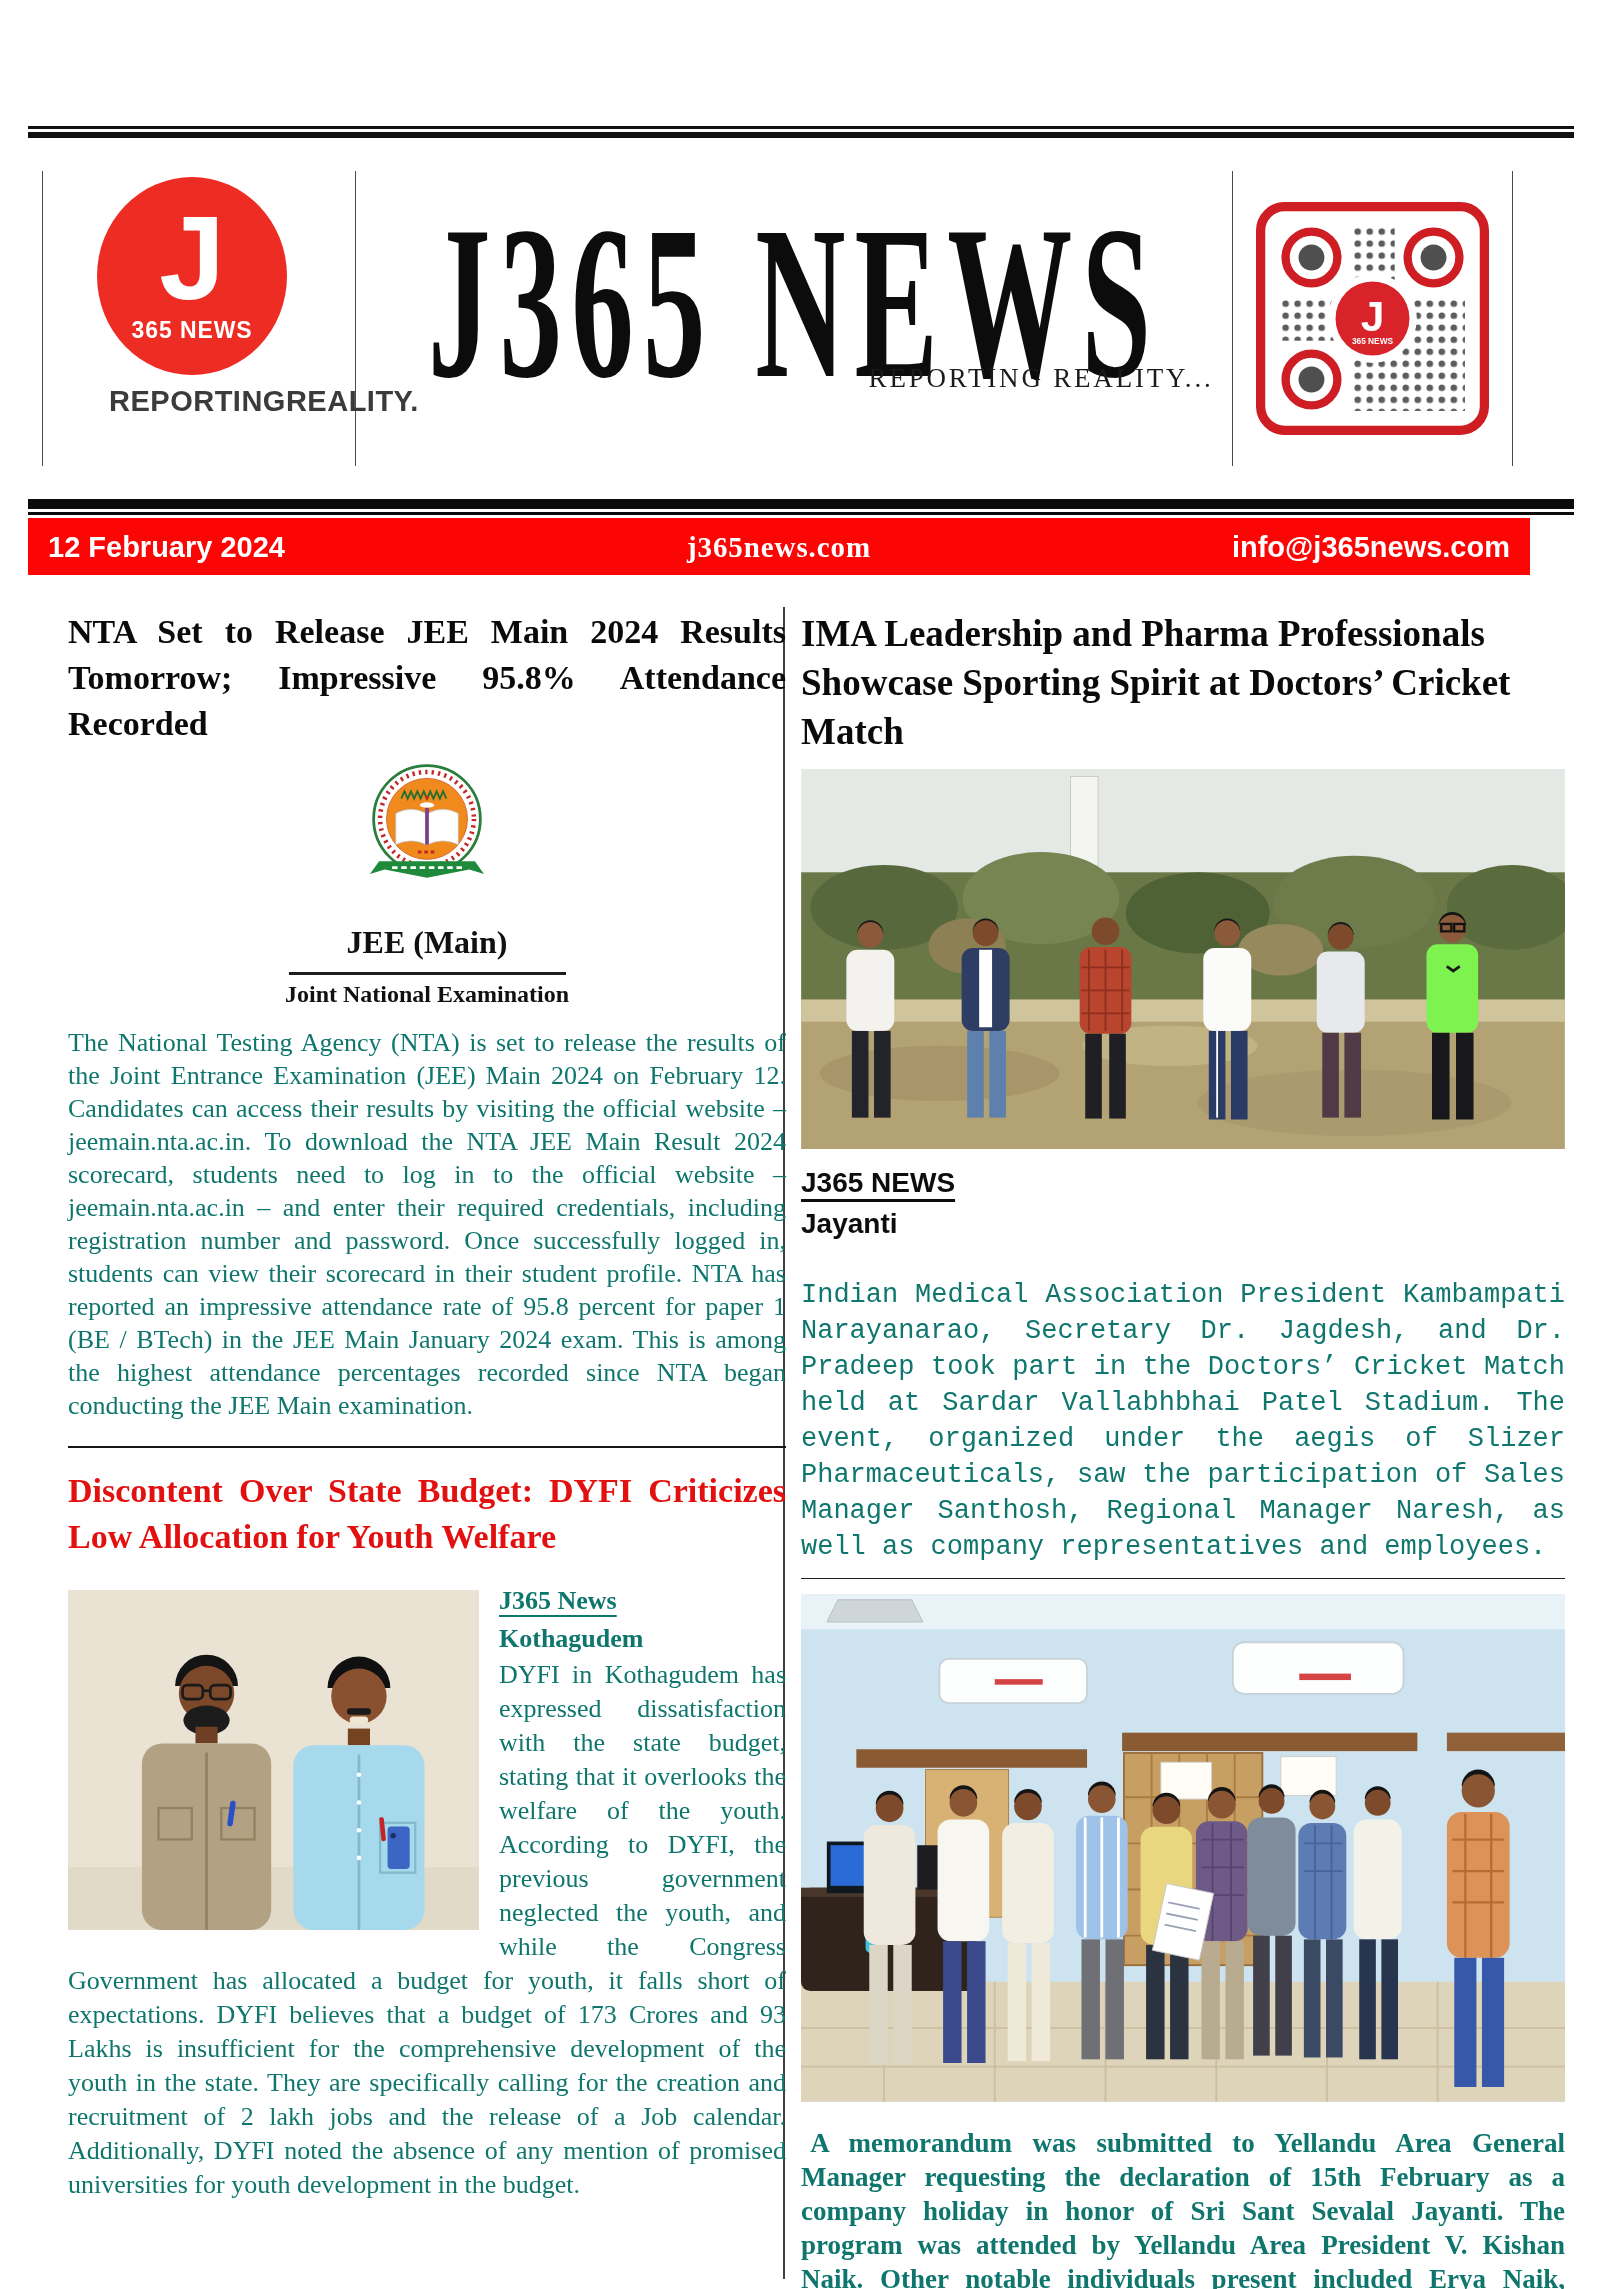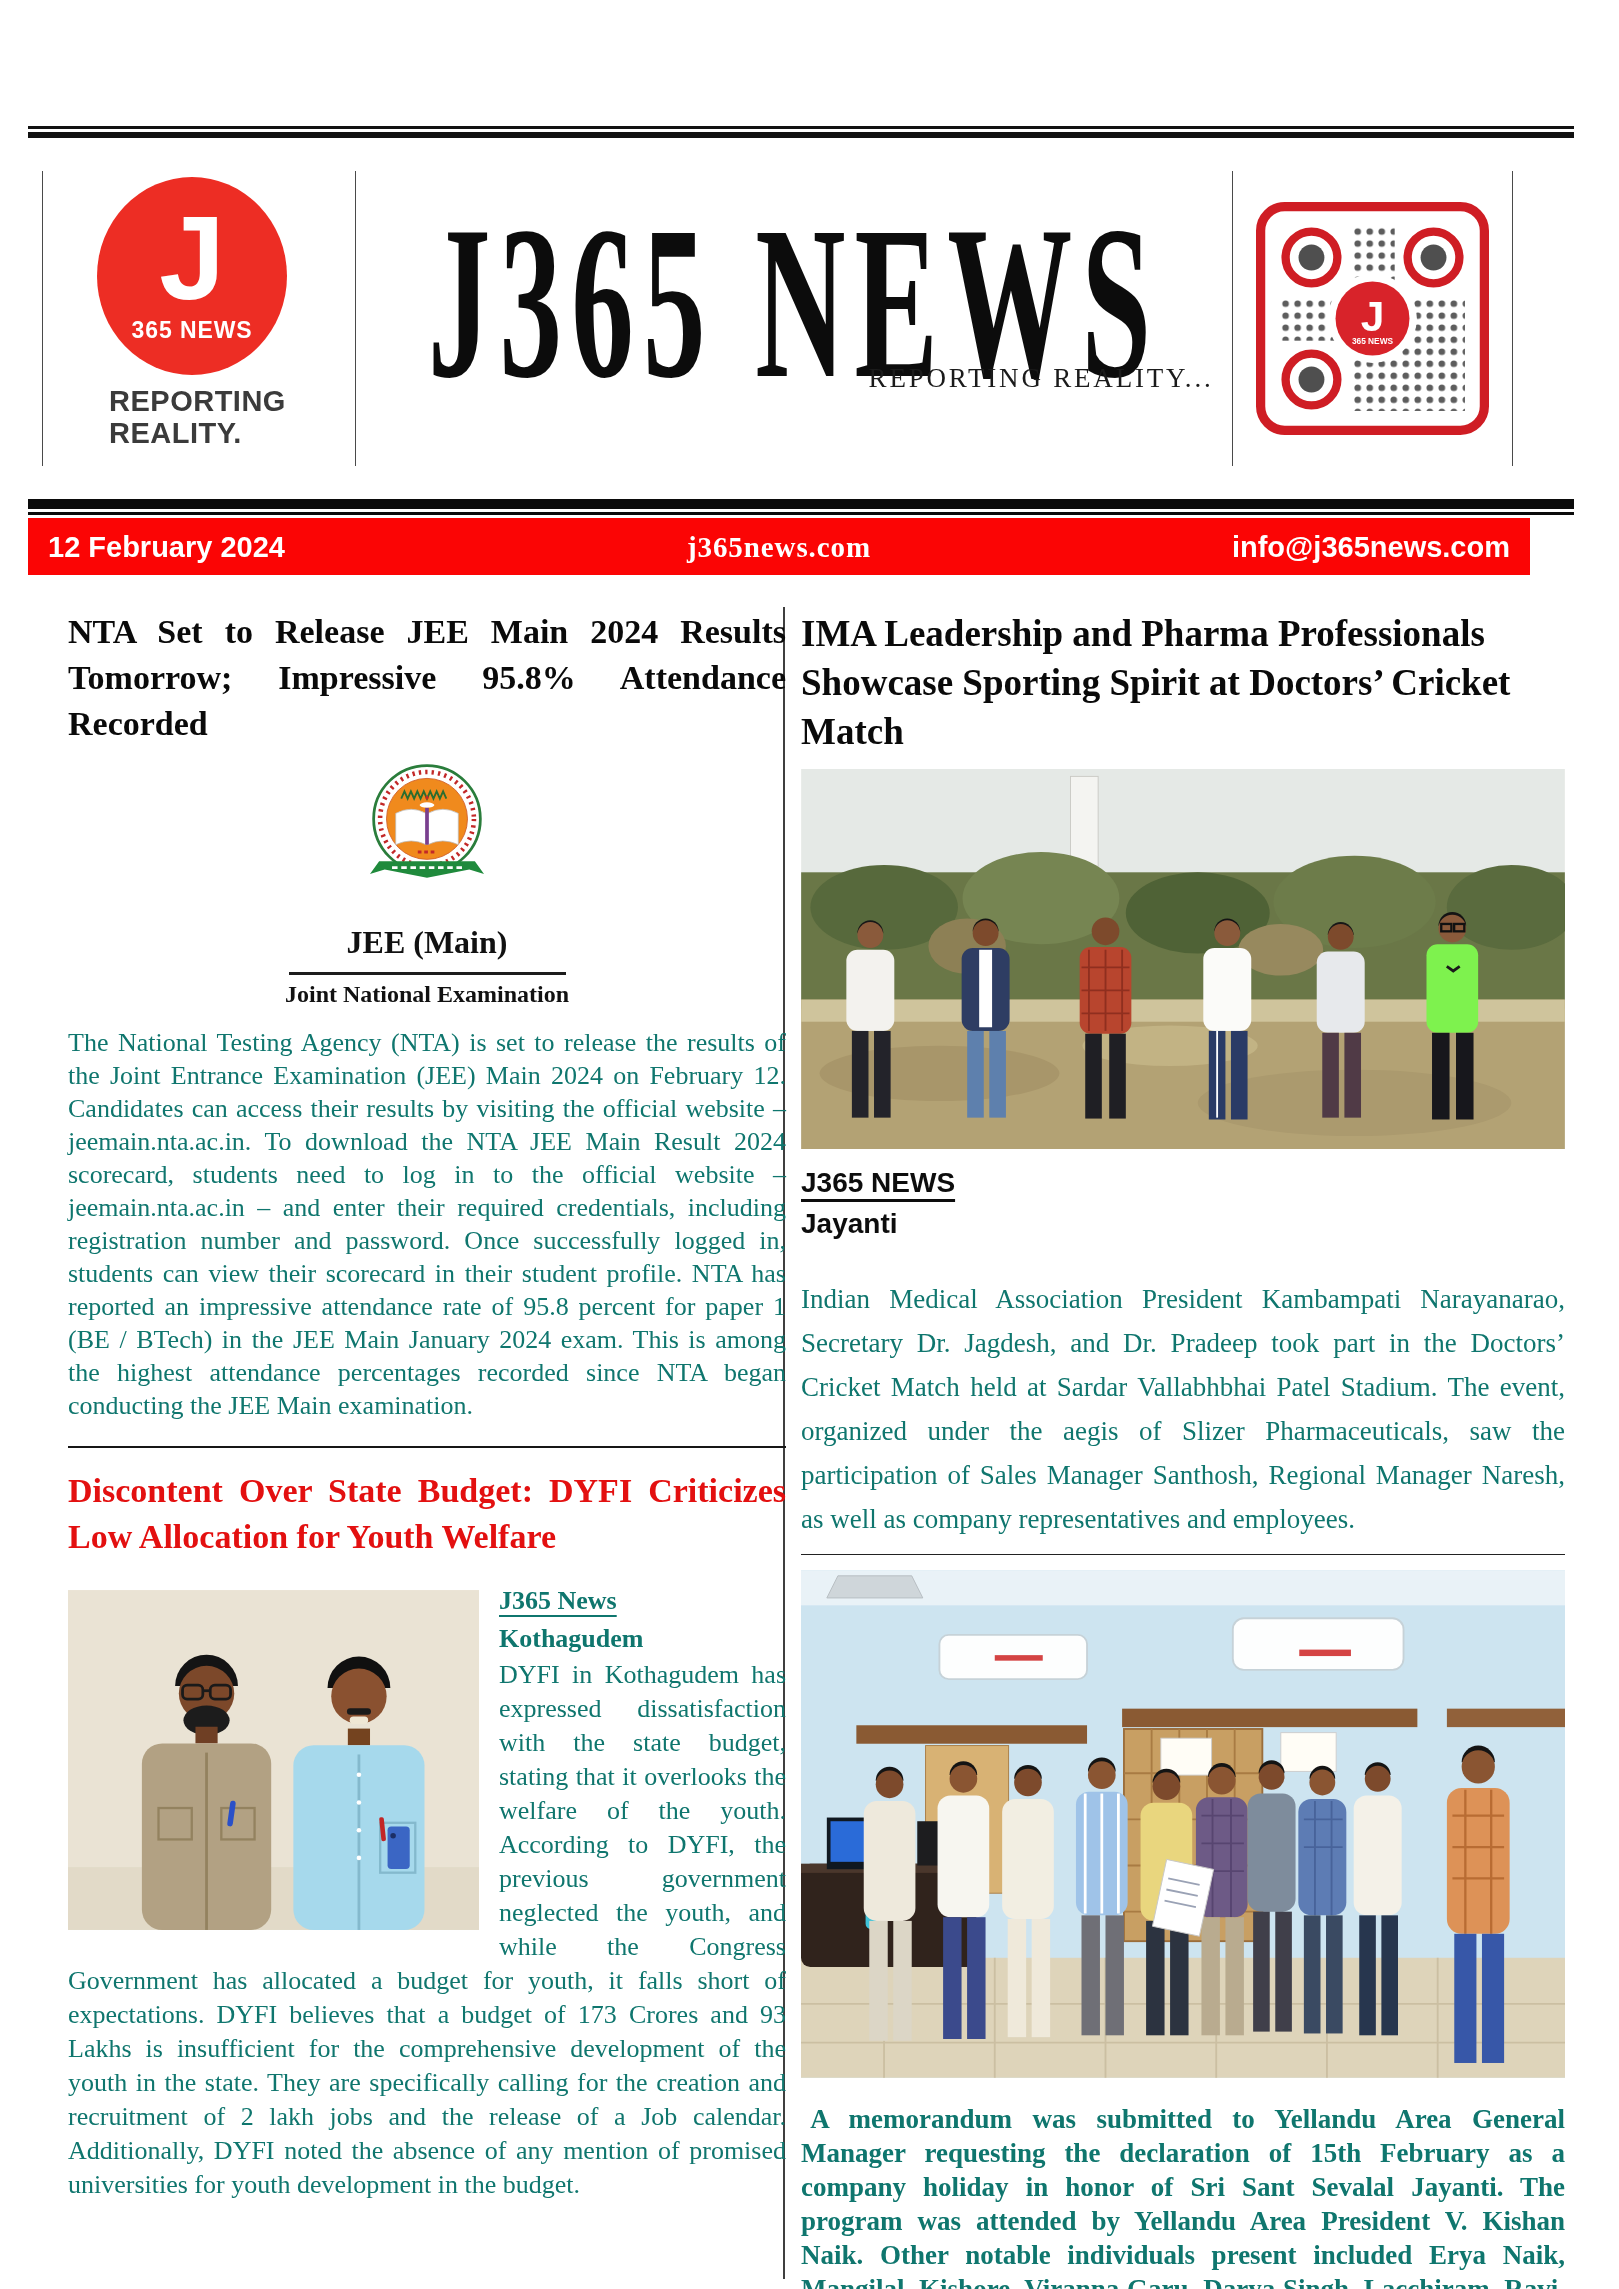--- a/index.html
+++ b/index.html
@@ -16,21 +16,21 @@
             border-left:1.8px solid #4a4a4a;border-right:1.8px solid #4a4a4a;}
   .cell{position:relative;height:100%;}
   .logo-cell{width:312px;border-right:1.8px solid #4a4a4a;}
   .logo-circle{position:absolute;left:54px;top:5.5px;width:190px;height:198px;border-radius:50%;
                background:#ed2d24;}
   .logo-j{position:absolute;left:0;right:0;top:13px;text-align:center;
           font-family:"Liberation Sans",sans-serif;font-weight:bold;font-size:118px;color:#fff;}
   .logo-sub{position:absolute;left:0;right:0;bottom:31px;text-align:center;
             font-family:"Liberation Sans",sans-serif;font-weight:bold;font-size:23px;color:#fff;
             letter-spacing:0.9px;white-space:nowrap;}
-  .logo-tagline{position:absolute;left:66px;top:214px;display:flex;flex-direction:column;
+  .logo-tagline{position:absolute;left:66px;top:214px;display:flex;flex-direction:row;
             font-family:"Liberation Sans",sans-serif;font-weight:bold;font-size:29px;
             line-height:32px;color:#3b3b3b;letter-spacing:0.5px;}
   .title-cell{flex:1;border-right:1.8px solid #4a4a4a;}
   .paper-title{position:absolute;left:0;right:0;top:7.4px;margin:0;text-align:center;
                font-family:"Liberation Serif",serif;font-weight:bold;font-size:125px;
                letter-spacing:9.2px;color:#0c0c0c;transform:scaleY(1.75);transform-origin:top center;
                white-space:nowrap;}
   .paper-subtitle{position:absolute;right:18.5px;top:192px;font-size:27px;letter-spacing:2.8px;
                color:#1b1b1b;}
   .qr-cell{width:279px;display:flex;align-items:center;justify-content:center;}
@@ -71,21 +71,21 @@
           text-decoration-thickness:1.8px;text-underline-offset:5.5px;margin-bottom:3.7px;}
   .location{display:block;font-weight:bold;margin-bottom:1.8px;}
 
   .cricket-photo{display:block;width:764px;height:380px;}
   .office-photo{display:block;width:764px;height:508px;margin-top:14.8px;}
   .caption{margin-top:13px;font-family:"Liberation Sans",sans-serif;font-weight:bold;
            font-size:28px;line-height:41px;color:#0d0d0d;}
   .cap-byline{display:block;text-decoration:underline;text-decoration-thickness:2.8px;
            text-underline-offset:6.5px;}
   .cap-loc{display:block;}
-  .rbody{margin-top:33px;font-size:27px;line-height:44px;}
+  .rbody{margin-top:33px;font-size:27px;line-height:36px;font-family:Liberation Mono, monospace;}
   .pre-photo-rule{border:none;border-top:1.8px solid #222;margin:13px 0 0;}
   .memo{margin-top:24px;font-weight:bold;font-size:27px;line-height:34px;text-indent:9.2px;}
 </style>
 </head>
 <body>
 
 <div class="page">
 
   <div class="top-rule">
     <div class="tr-thin"></div>

